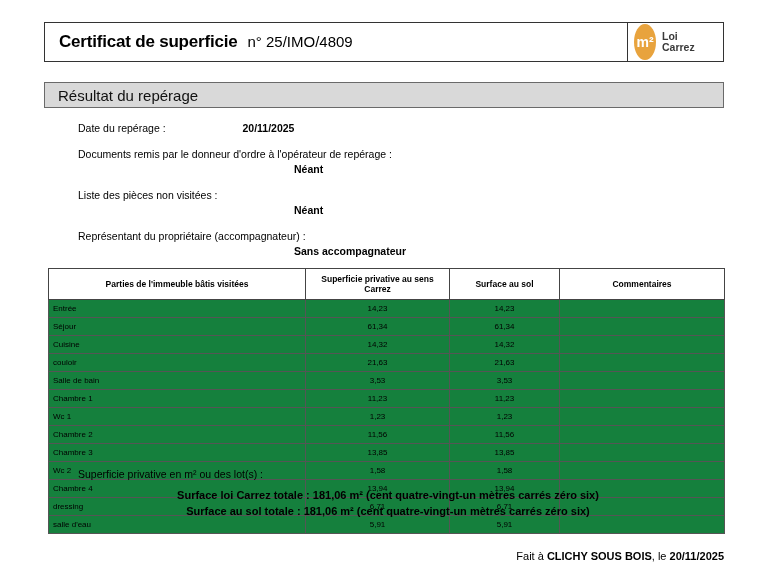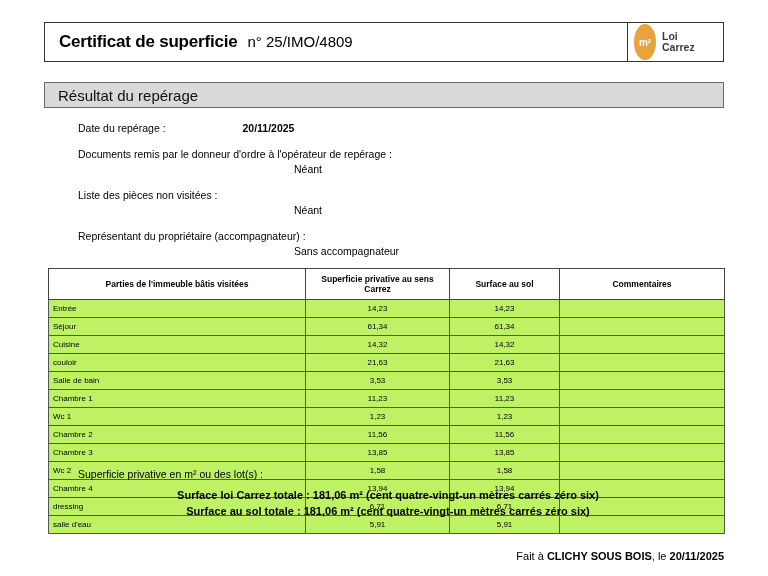--- a/index.html
+++ b/index.html
@@ -59,21 +59,21 @@
     display: flex;
     align-items: center;
     padding-left: 6px;
   }
   .logo-circle {
     width: 22px;
     height: 36px;
     border-radius: 50%;
     background: #e8a33d;
     color: #ffffff;
-    font-size: 10px;
+    font-size: 14px;
     font-weight: bold;
     display: flex;
     align-items: center;
     justify-content: center;
     flex: none;
   }
   .logo-text {
     margin-left: 6px;
     font-size: 10.5px;
     font-weight: bold;
@@ -112,21 +112,21 @@
   .info-row { margin-bottom: 4px; }
   .info-label { display: inline-block; }
   .info-value-inline {
     font-weight: bold;
     font-size: 10.5px;
     display: inline-block;
     margin-left: 74px;
   }
   .info-value-below {
     display: block;
-    font-weight: normal;
+    font-weight: bold;
     font-size: 10.5px;
     margin-left: 216px;
     margin-top: 1px;
   }
   .gap { height: 8px; }
   .info-intro {
     margin-top: 12px;
     font-size: 10.5px;
   }
 
@@ -151,21 +151,21 @@
     height: 22px;
     vertical-align: middle;
     background: #ffffff;
     margin-left: 29px;
   }
   table.surfaces td {
     border: 1px solid #555555;
     font-size: 8px;
     padding: 2px 4px;
     height: 13px;
-    background: #bef264;
+    background: #15803d;
   }
   td.room { text-align: left; }
   td.num { text-align: center; }
   td.comment { text-align: left; }
   col.c-room { width: 257px; }
   col.c-carrez { width: 144px; }
   col.c-sol { width: 110px; }
   col.c-comment { width: 165px; }
 
   

